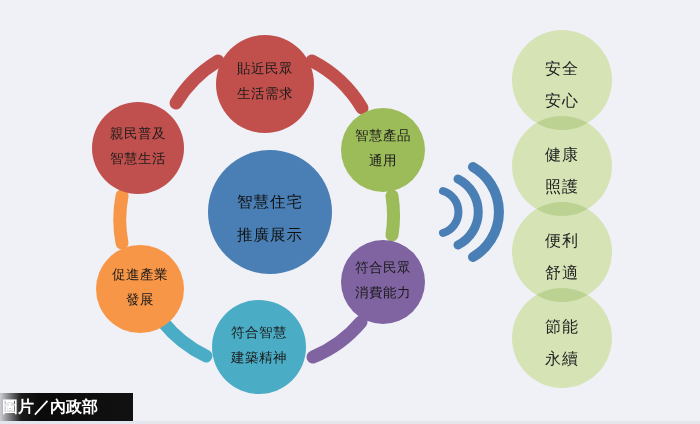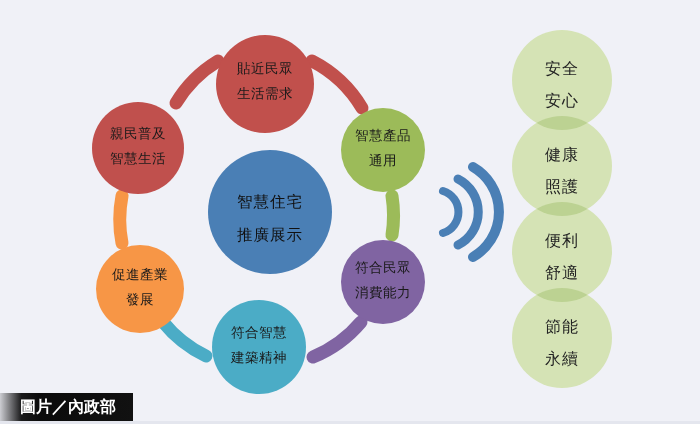--- a/index.html
+++ b/index.html
@@ -50,21 +50,21 @@
     width: 133px;
     background: linear-gradient(to right, rgba(0,0,0,0.15) 0%, rgba(10,10,10,0.93) 16%, #0b0b0b 30%, #111 100%);
     display: flex;
     align-items: center;
   }
   .credit-text {
     color: #ffffff;
     font-size: 16px;
     font-weight: bold;
     font-family: "DejaVu Sans", "Liberation Sans", sans-serif;
-    padding-left: 20px;
+    padding-left: 2px;
     letter-spacing: 0px;
     white-space: nowrap;
   }
   .bottom-rule {
     position: absolute;
     left: 0;
     bottom: 0;
     width: 700px;
     height: 3px;
     background: #e4e6ee;

